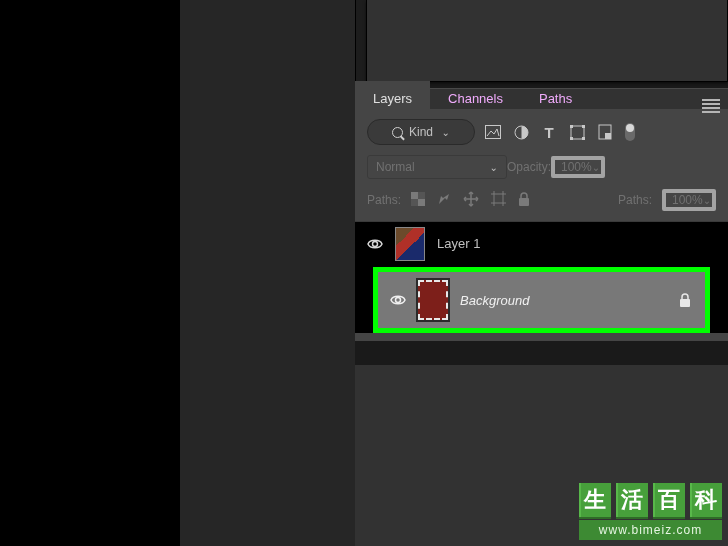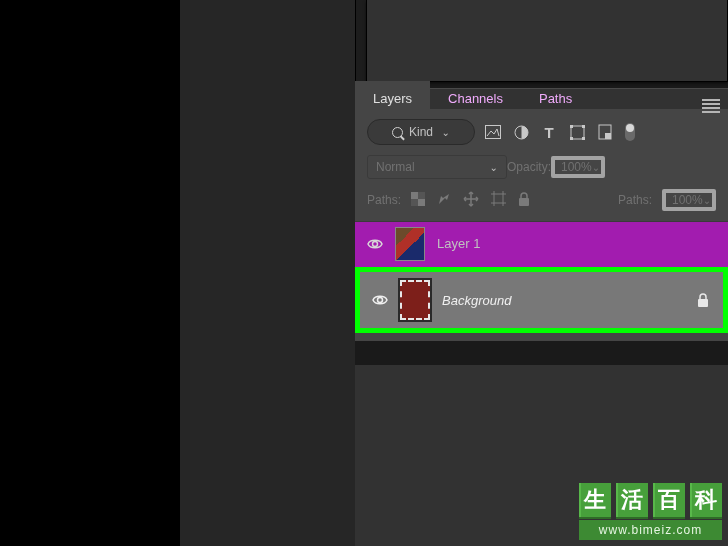--- a/index.html
+++ b/index.html
@@ -158,36 +158,36 @@
   }
   .lock-row {
     display: flex;
     align-items: center;
     gap: 10px;
     padding: 6px 12px 10px 12px;
   }
   .lock-icons { display: flex; gap: 12px; align-items: center; }
   .l-icon { color: #7a7a7a; font-size: 14px; cursor: pointer; }
   .spacer { flex: 1; }
-  .layers-list { background: #a21caf; }
+  .layers-list { background: #000000; }
   .layer-row {
     display: flex;
     align-items: center;
     height: 44px;
     padding: 0 12px;
     gap: 12px;
     border-top: 1px solid #3a3a3a;
   }
   .layer-row.selected {
     background: #787878;
     color: #f0f0f0;
   }
   .highlight-wrap {
     border: 5px solid #00ff00;
-    margin: 2px 0;
+    margin: 2px 18px;
   }
   .highlight-wrap .layer-row { border-top: none; height: 56px; }
   .eye {
     width: 16px; height: 16px; display:flex; align-items:center; justify-content:center;
     cursor: pointer;
   }
   .eye svg { stroke: #d8d8d8; fill:none; stroke-width:1.5; }
   .thumb {
     width: 30px; height: 34px;
     border: 1px solid #888;

